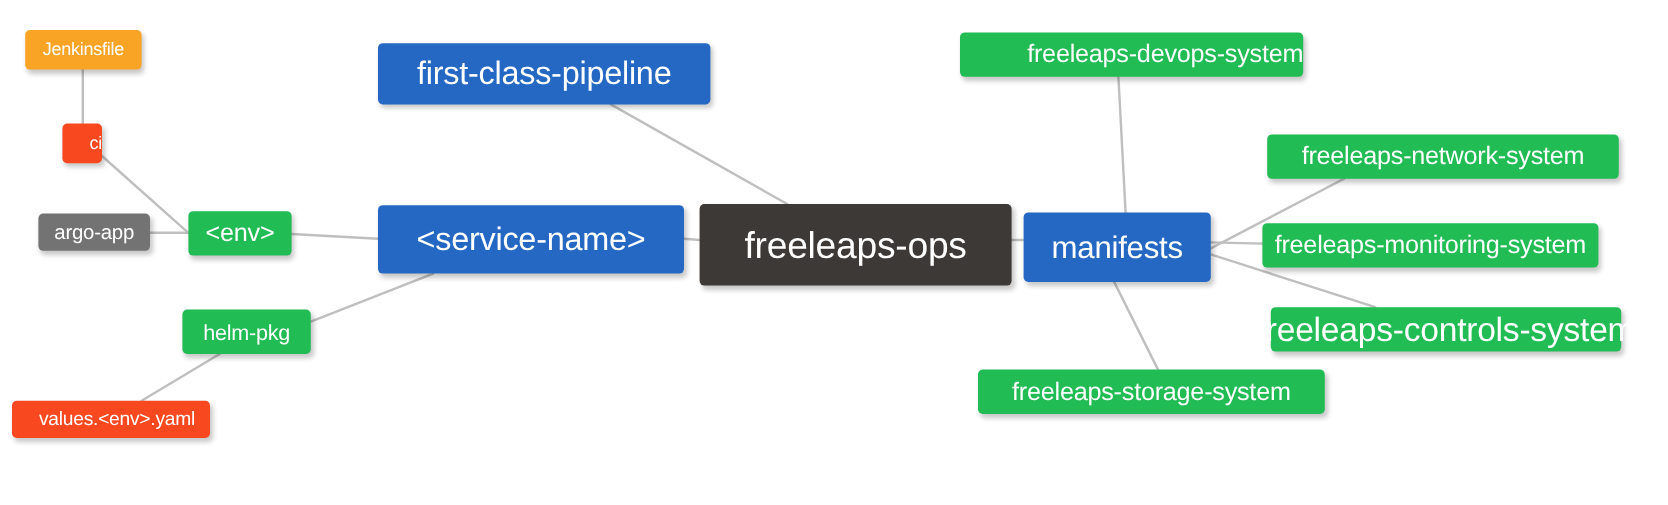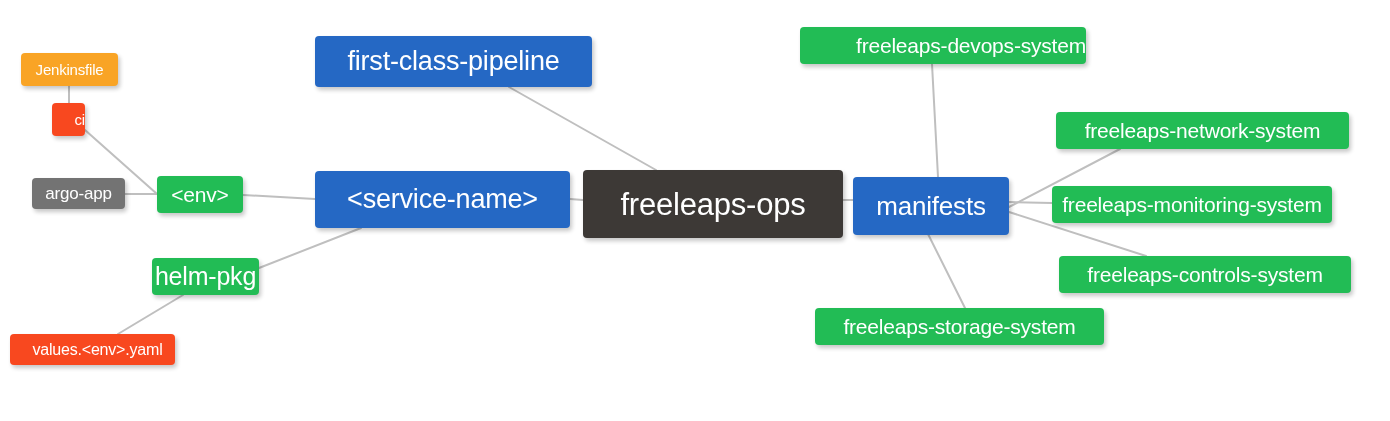--- a/index.html
+++ b/index.html
@@ -69,39 +69,39 @@
       </div>
       <div class="node" style="left: 315px; top: 36px; width: 277px; height: 51px; background: rgb(37, 104, 196); color: rgb(255, 255, 255); font-size: 27px;">
         <span>first-class-pipeline</span>
       </div>
       <div class="node" style="left: 853px; top: 177px; width: 156px; height: 58px; background: rgb(37, 104, 196); color: rgb(255, 255, 255); font-size: 26px;">
         <span>manifests</span>
       </div>
       <div class="node" style="left: 157px; top: 176px; width: 86px; height: 37px; background: rgb(34, 188, 85); color: rgb(255, 255, 255); font-size: 21px;">
         <span>&lt;env&gt;</span>
       </div>
-      <div class="node" style="left: 152px; top: 258px; width: 107px; height: 37px; background: rgb(34, 188, 85); color: rgb(255, 255, 255); font-size: 25px;">
+      <div class="node" style="left: 152px; top: 258px; width: 107px; height: 37px; background: rgb(34, 188, 85); color: rgb(255, 255, 255); font-size: 18px;">
         <span>helm-pkg</span>
       </div>
       <div class="node" style="left: 800px; top: 27px; width: 286px; height: 37px; background: rgb(34, 188, 85); color: rgb(255, 255, 255); font-size: 21px; justify-content: flex-end;">
         <span>freeleaps-devops-system</span>
       </div>
       <div class="node" style="left: 1056px; top: 112px; width: 293px; height: 37px; background: rgb(34, 188, 85); color: rgb(255, 255, 255); font-size: 21px;">
         <span>freeleaps-network-system</span>
       </div>
       <div class="node" style="left: 1052px; top: 186px; width: 280px; height: 37px; background: rgb(34, 188, 85); color: rgb(255, 255, 255); font-size: 21px;">
         <span>freeleaps-monitoring-system</span>
       </div>
-      <div class="node" style="left: 1059px; top: 256px; width: 292px; height: 37px; background: rgb(34, 188, 85); color: rgb(255, 255, 255); font-size: 21px;">
+      <div class="node" style="left: 1059px; top: 256px; width: 292px; height: 37px; background: rgb(34, 188, 85); color: rgb(255, 255, 255); font-size: 28px;">
         <span>freeleaps-controls-system</span>
       </div>
       <div class="node" style="left: 815px; top: 308px; width: 289px; height: 37px; background: rgb(34, 188, 85); color: rgb(255, 255, 255); font-size: 21px;">
         <span>freeleaps-storage-system</span>
       </div>
-      <div class="node" style="left: 21px; top: 25px; width: 97px; height: 33px; background: rgb(249, 164, 37); color: rgb(255, 255, 255); font-size: 15px; margin-top: 28px;">
+      <div class="node" style="left: 21px; top: 25px; width: 97px; height: 33px; background: rgb(249, 164, 37); color: rgb(255, 255, 255); font-size: 15px;">
         <span>Jenkinsfile</span>
       </div>
       <div class="node" style="left: 52px; top: 103px; width: 33px; height: 33px; background: rgb(248, 72, 31); color: rgb(255, 255, 255); font-size: 15px; justify-content: flex-end;">
         <span>ci</span>
       </div>
       <div class="node" style="left: 32px; top: 178px; width: 93px; height: 31px; background: #737373; color: rgb(255, 255, 255); font-size: 17px;">
         <span>argo-app</span>
       </div>
       <div class="node" style="left: 10px; top: 334px; width: 165px; height: 31px; background: rgb(248, 72, 31); color: rgb(255, 255, 255); font-size: 16px; padding-left: 10px;">
         <span>values.&lt;env&gt;.yaml</span>

